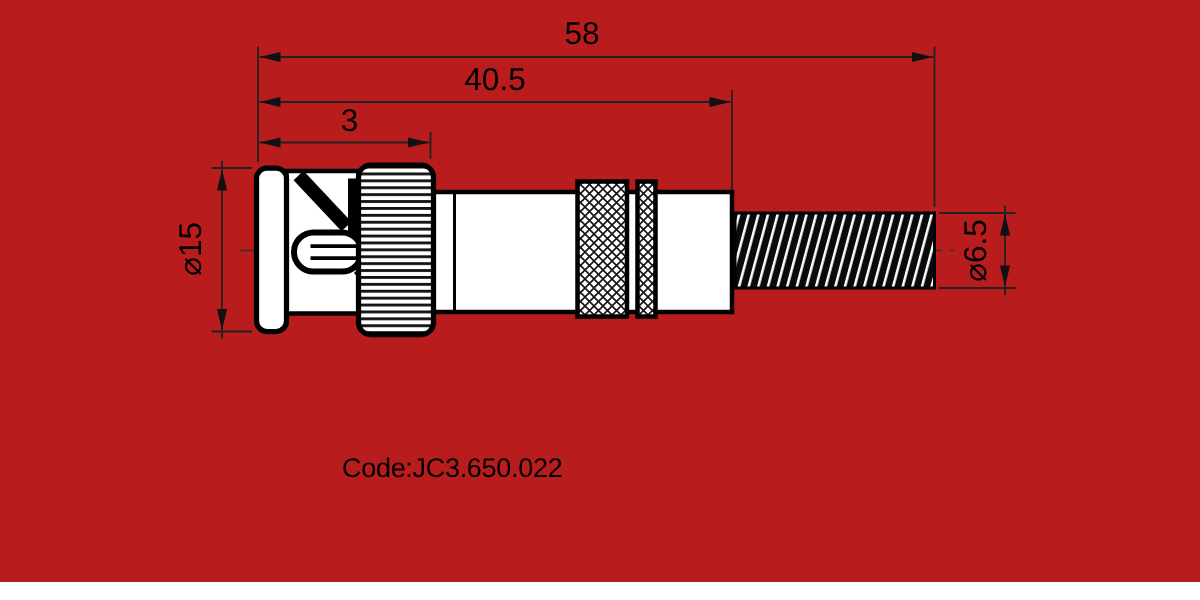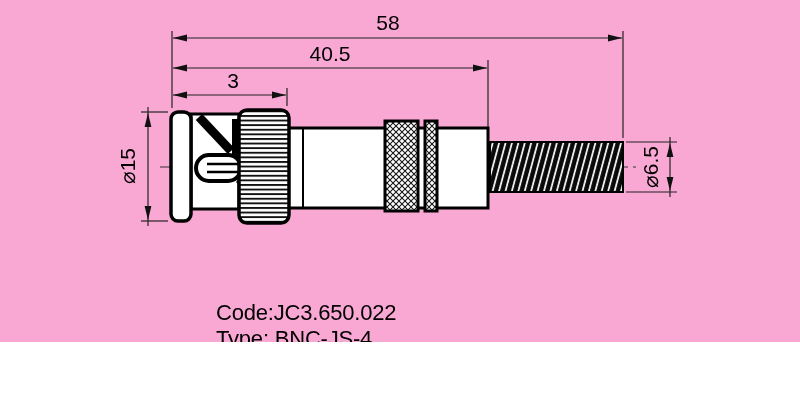--- a/index.html
+++ b/index.html
@@ -1,29 +1,29 @@
 <!DOCTYPE html>
 <html><head>
 <meta charset="utf-8">
 <style>
   html,body{margin:0;padding:0;background:#fff;}
   .canvas{
-    position:relative;width:800px;height:342px;background:#f9a8d4;overflow:hidden;
+    position:relative;width:800px;height:388px;background:#b91c1c;overflow:hidden;
     font-family:"Liberation Sans","DejaVu Sans",sans-serif;color:#000;
   }
   .drawing-svg{position:absolute;left:0;top:0;}
   .dim-label{
     position:absolute;font-size:21px;line-height:22px;white-space:nowrap;
     transform:translateX(-50%);letter-spacing:0;
   }
   .dim-label.vertical{
     transform:translate(-50%,-50%) rotate(-90deg);transform-origin:center;
   }
   .notes{
-    position:absolute;left:216px;top:300px;font-size:22px;line-height:25px;
+    position:absolute;left:228px;top:300px;font-size:18px;line-height:25px;
     letter-spacing:-0.2px;white-space:nowrap;
   }
   .notes div{margin:0 0 1px 0;}
 </style>
 </head>
 <body>
 
 <div class="canvas">
 
   <svg class="drawing-svg" width="800" height="400" viewBox="0 0 800 400">
@@ -105,16 +105,15 @@
   </svg>
 
   <div class="dim-label" style="left:388px;top:12px;">58</div>
   <div class="dim-label" style="left:330px;top:43px;">40.5</div>
   <div class="dim-label" style="left:233px;top:70px;">3</div>
   <div class="dim-label vertical" style="left:128px;top:166px;">⌀15</div>
   <div class="dim-label vertical" style="left:651px;top:167px;">⌀6.5</div>
 
   <div class="notes">
     <div>Code:JC3.650.022</div>
-    <div>Type: BNC-JS-4</div>
   </div>
 
 </div>
 
 </body></html>

